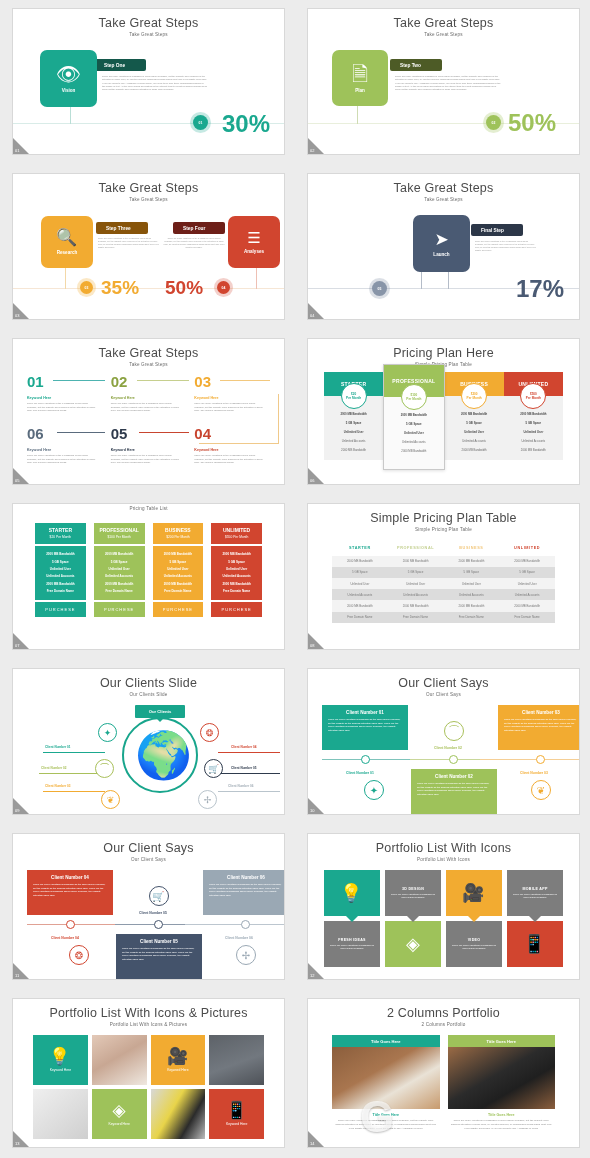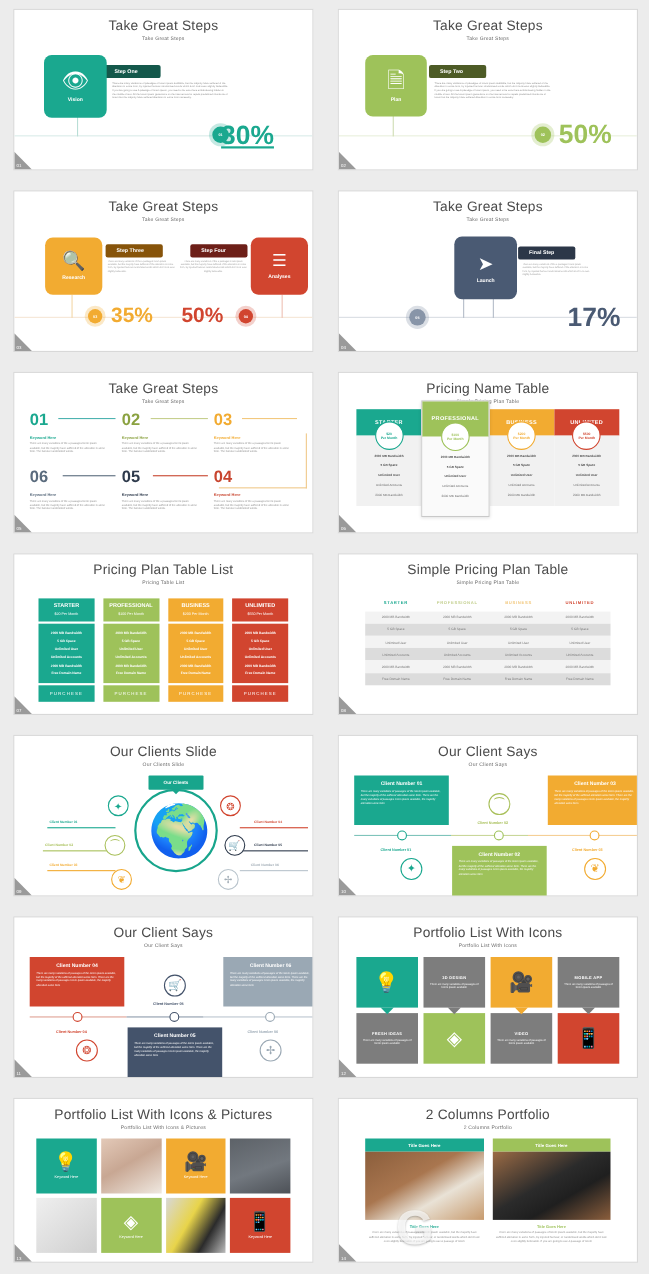--- a/index.html
+++ b/index.html
@@ -184,21 +184,21 @@
         <div class="hline" style="left:0;right:0;top:86px;background:#d9ece8;"></div>
         <div class="vline" style="left:57px;top:63px;height:24px;background:#b9ded6;"></div>
         <div class="iconbox" style="left:27px;top:13px;width:57px;height:57px;background:#1aa88f;">
           <span class="glyph">👁</span>
           <span class="cap">Vision</span>
         </div>
         <div class="steplabel" style="left:81px;top:22px;width:52px;background:#14584b;">Step One</div>
         <div class="stepdesc tiny" style="left:89px;top:38px;width:105px;">There are many variations of passages of lorem ipsum available, but the majority have suffered  of the alteration in some form, by injected humour randomised words which don't look even slightly believable If you are going to use A passage of lorem ipsum, you need to be sure there embarrassing hidden in the middle of text. All the lorem ipsum generators on the internet tend to repeat predefined chunks as of lorem but the majority have suffered alteration in some form  necessary.</div>
         <div class="bubble" style="left:180px;top:78px;width:15px;height:15px;
              background:#1aa88f;box-shadow:0 0 0 3px rgba(26,168,143,.25);">01</div>
-        <div class="pct" style="left:188px;top:73px;color:#1aa88f;text-decoration:underline;">30%</div>
+        <div class="pct" style="left:209px;top:73px;color:#1aa88f;">30%</div>
       </div>
       <div class="fold"></div>
       <div class="fold-num">01</div>
     </div>
   </div>
 
   <div class="slidewrap">
     <div class="slide">
       <div class="ttl ttl-main">Take Great Steps</div>
       <div class="ttl ttl-sub">Take Great Steps</div>
@@ -320,21 +320,21 @@
       </div>
       <div style="position:absolute;left:265px;top:55px;width:1px;height:50px;background:#f0c98a;"></div>
       <div style="position:absolute;left:186px;top:104px;width:80px;height:1px;background:#f0c98a;"></div>
       <div class="fold"></div>
       <div class="fold-num">05</div>
     </div>
   </div>
 
   <div class="slidewrap">
     <div class="slide">
-      <div class="ttl ttl-main">Pricing Name Table</div>
+      <div class="ttl ttl-main">Pricing Plan Here</div>
       <div class="ttl ttl-sub">Simple Pricing Plan Table</div>
       <div class="pricecols">
 
         <div class="pcol">
           <div class="phead" style="background:#1aa88f;">STARTER</div>
           <div class="pcircle" style="border-color:#1aa88f;color:#1aa88f;">
             <span>$20</span>
             <span>Per Month</span>
           </div>
           <div class="pbody">
@@ -391,21 +391,20 @@
           </div>
         </div>
       </div>
       <div class="fold"></div>
       <div class="fold-num">06</div>
     </div>
   </div>
 
   <div class="slidewrap">
     <div class="slide">
-      <div class="ttl ttl-main">Pricing Plan Table List</div>
       <div class="ttl ttl-sub">Pricing Table List</div>
       <div class="plist">
         <div class="plcol">
           <div class="plhead" style="background:#1aa88f;">
             <div class="t1">STARTER</div>
             <div class="t2">$20 Per Month</div>
           </div>
           <div class="plmid" style="background:#1aa88f;">
             <div>2000 MB Bandwidth</div>
             <div>5 GB Space</div>

